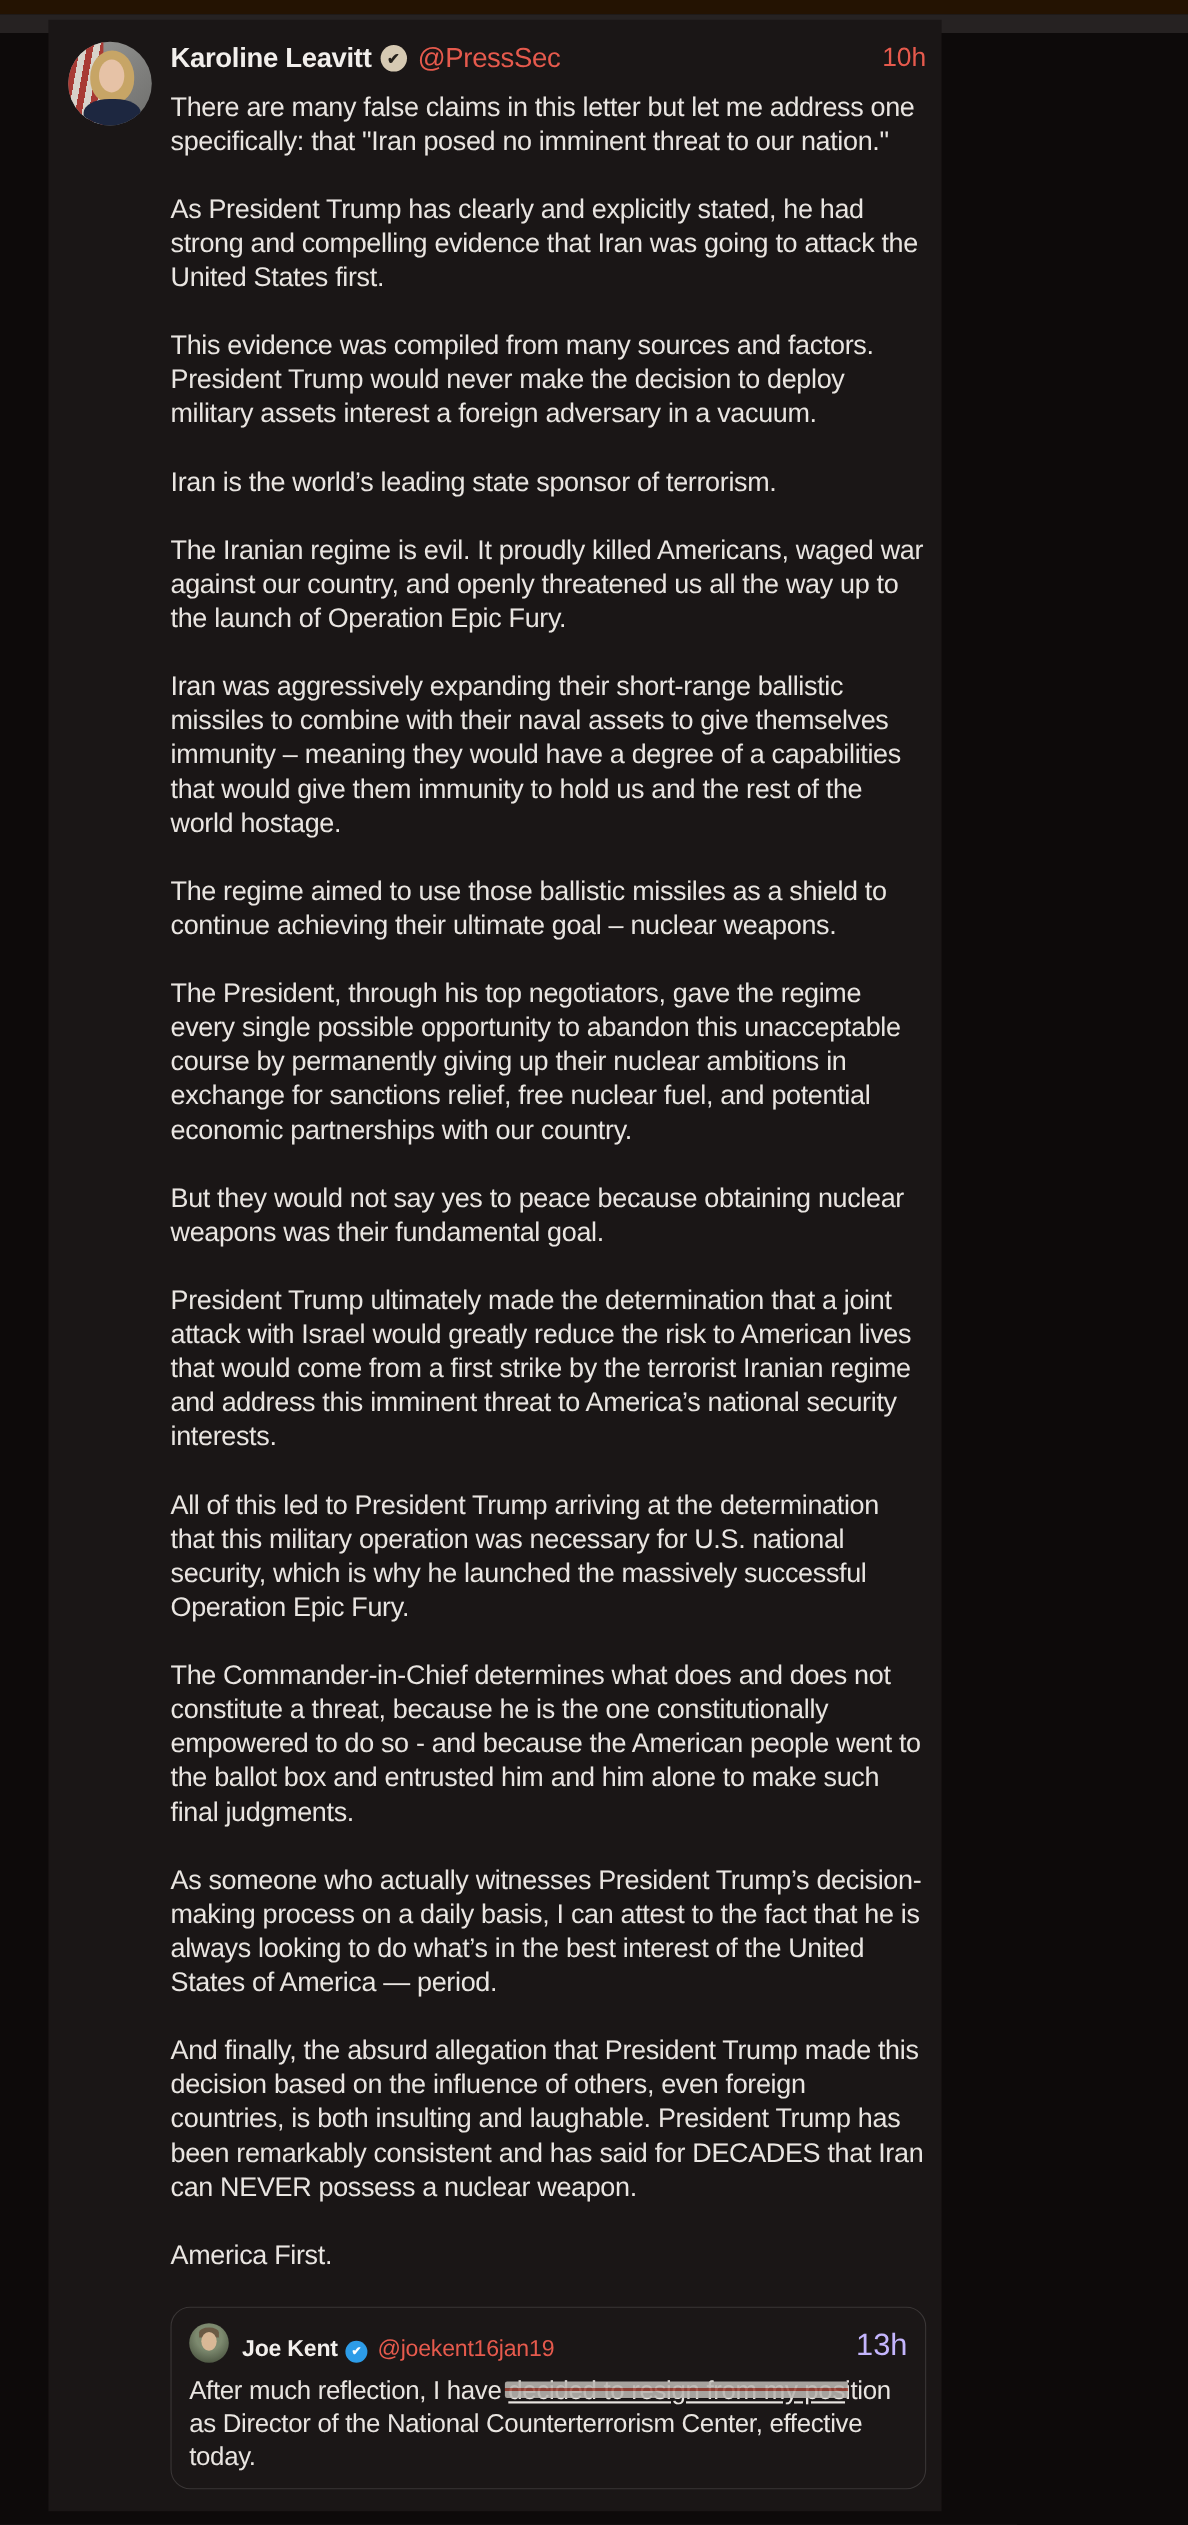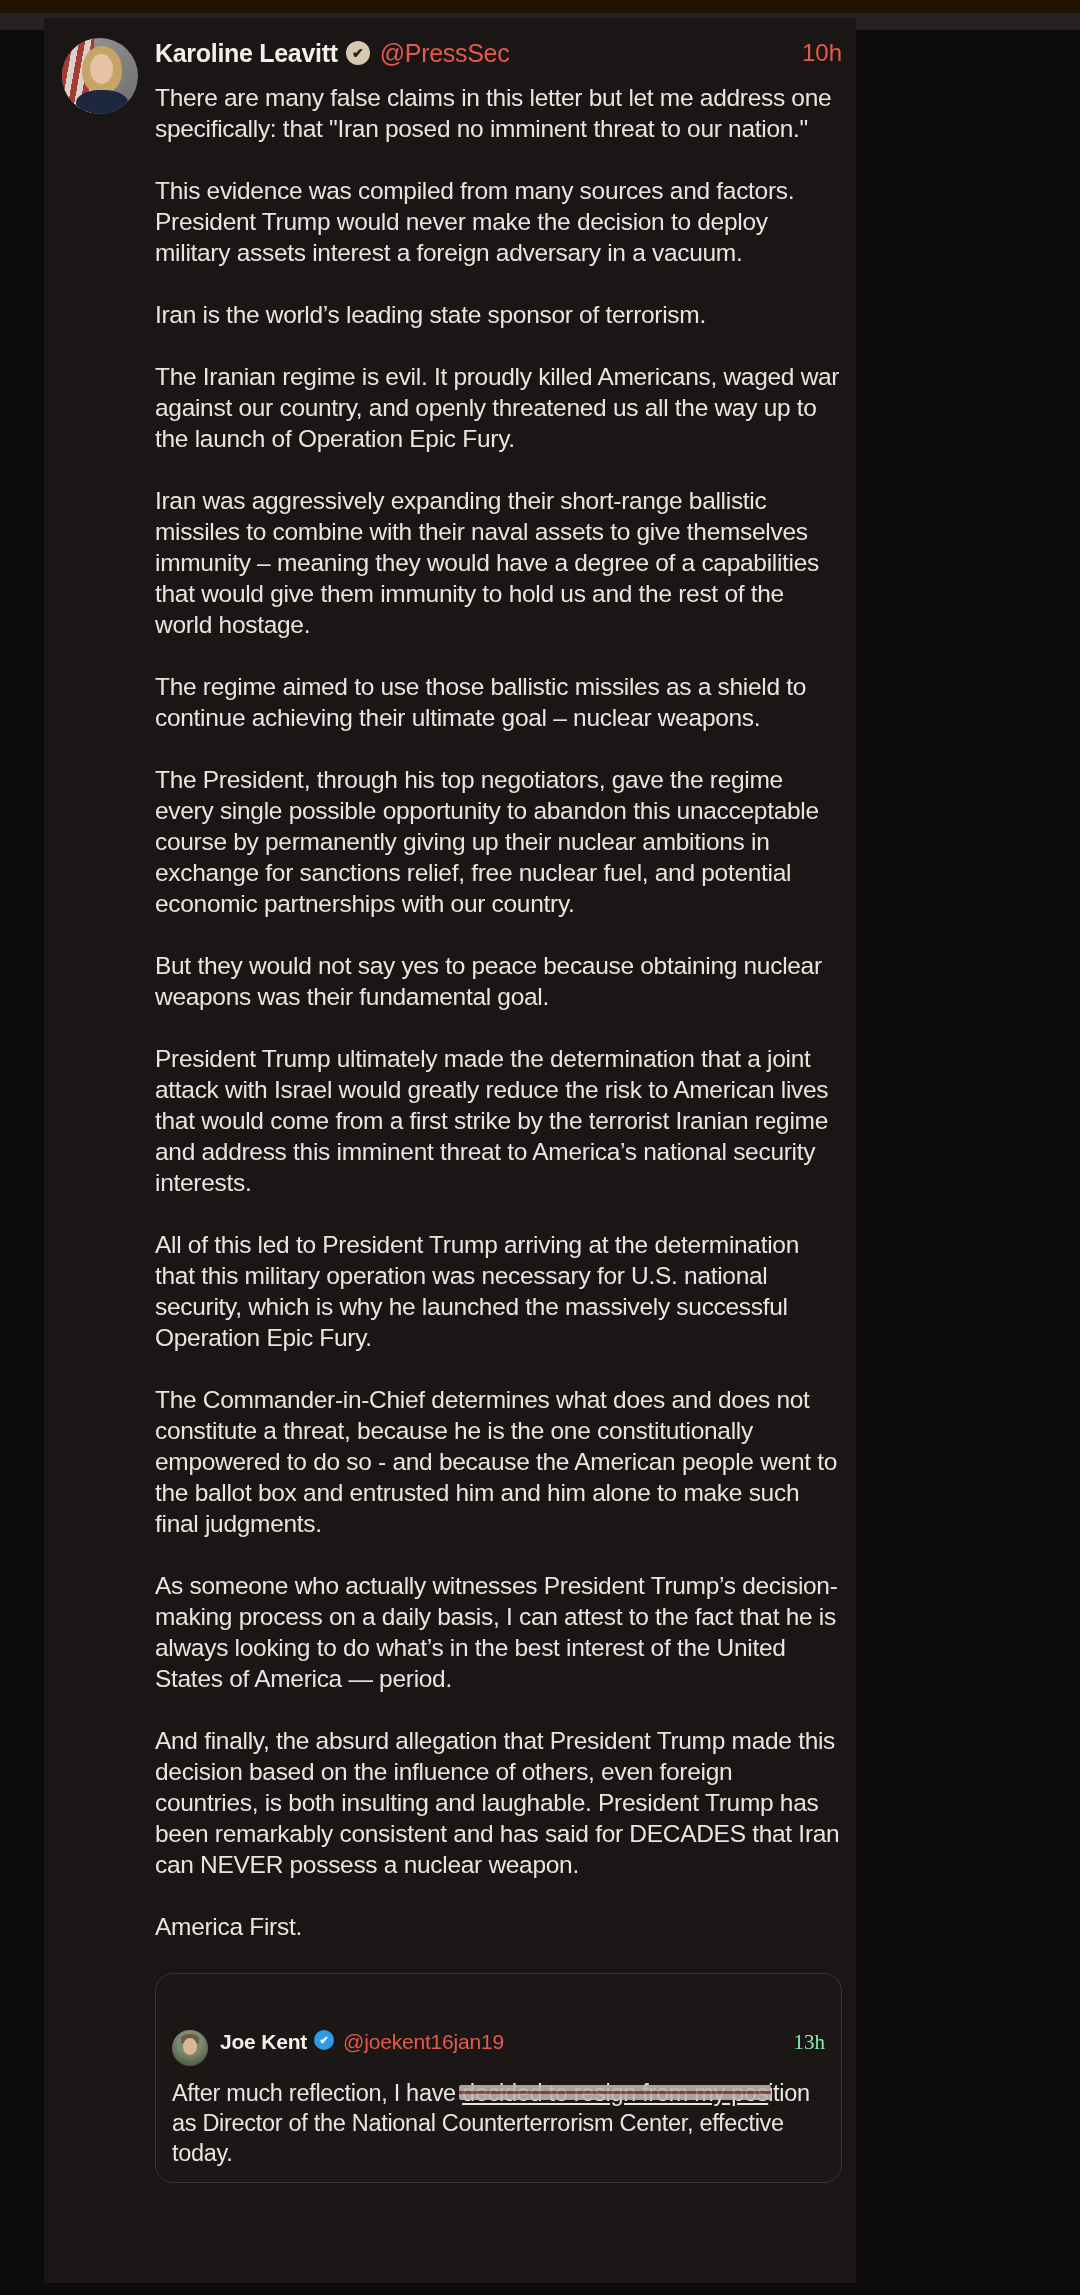--- a/index.html
+++ b/index.html
@@ -45,36 +45,36 @@
   .timestamp{margin-left:auto;font-size:24px;color:#e65a4d;}
 
   .tweet-body{margin-top:12px;font-size:24.5px;line-height:31px;letter-spacing:-0.3px;color:#e9e5e1;}
   .tweet-body p{margin:0 0 31px 0;}
 
   .quote-card{
     border:1px solid #3a3636;border-radius:18px;
     padding:12px 16px 14px 16px;margin-top:3px;
     background:#1b1717;
   }
-  .quote-header{display:flex;align-items:flex-start;height:38px;margin-top:44px;}
+  .quote-header{display:flex;align-items:flex-end;height:38px;}
   .quote-avatar{
     width:36px;height:36px;border-radius:50%;overflow:hidden;position:relative;flex-shrink:0;
     background:radial-gradient(circle at 50% 35%,#7d8a6f 0 40%,#49523f 85%);margin-right:12px;
   }
   .quote-avatar .q-face{position:absolute;left:11px;top:8px;width:14px;height:17px;border-radius:50%;background:#d9b896;}
   .quote-avatar .q-hair{position:absolute;left:9px;top:4px;width:18px;height:9px;border-radius:50% 50% 0 0;background:#6b5a44;}
   .quote-name{font-weight:bold;font-size:21px;color:#f2efec;letter-spacing:-0.2px;}
   .quote-badge{
     width:20px;height:20px;border-radius:50%;background:#2d9ce8;
     display:inline-flex;align-items:center;justify-content:center;
     margin:0 9px 0 7px;flex-shrink:0;
   }
   .quote-badge .check{color:#ffffff;font-size:11px;font-weight:bold;line-height:1;}
   .quote-handle{font-size:21px;color:#e65a4d;letter-spacing:-0.2px;}
-  .quote-time{margin-left:auto;font-size:21px;color:#86efac;font-family:Liberation Serif, serif;}
+  .quote-time{margin-left:auto;font-size:28px;color:#c4b5fd;}
   .quote-text{font-size:23.5px;line-height:30px;letter-spacing:-0.3px;color:#e9e5e1;margin-top:10px;}
   .struck{position:relative;white-space:nowrap;text-decoration:underline;}
   .struck::after{
     content:"";position:absolute;left:-3px;right:-3px;top:20%;height:58%;
     background:linear-gradient(to bottom,#bab6b1 0 40%,#9e4538 40% 60%,#bab6b1 60% 100%);
     opacity:0.88;border-radius:2px;
   }
 </style>
 </head>
 <body>
@@ -102,20 +102,21 @@
         <span class="display-name">Karoline Leavitt</span>
         <span class="verified-badge">
           <span class="check">✔</span>
         </span>
         <span class="handle">@PressSec</span>
         <span class="timestamp">10h</span>
       </div>
 
       <div class="tweet-body">
           <p>There are many false claims in this letter but let me address one specifically: that "Iran posed no imminent threat to our nation."</p>
+          <p>As President Trump has clearly and explicitly stated, he had strong and compelling evidence that Iran was going to attack the United States first.</p>
           <p>This evidence was compiled from many sources and factors. President Trump would never make the decision to deploy military assets interest a foreign adversary in a vacuum.</p>
           <p>Iran is the world’s leading state sponsor of terrorism.</p>
           <p>The Iranian regime is evil. It proudly killed Americans, waged war against our country, and openly threatened us all the way up to the launch of Operation Epic Fury.</p>
           <p>Iran was aggressively expanding their short-range ballistic missiles to combine with their naval assets to give themselves immunity – meaning they would have a degree of a capabilities that would give them immunity to hold us and the rest of the world hostage.</p>
           <p>The regime aimed to use those ballistic missiles as a shield to continue achieving their ultimate goal – nuclear weapons.</p>
           <p>The President, through his top negotiators, gave the regime every single possible opportunity to abandon this unacceptable course by permanently giving up their nuclear ambitions in exchange for sanctions relief, free nuclear fuel, and potential economic partnerships with our country.</p>
           <p>But they would not say yes to peace because obtaining nuclear weapons was their fundamental goal.</p>
           <p>President Trump ultimately made the determination that a joint attack with Israel would greatly reduce the risk to American lives that would come from a first strike by the terrorist Iranian regime and address this imminent threat to America’s national security interests.</p>
           <p>All of this led to President Trump arriving at the determination that this military operation was necessary for U.S. national security, which is why he launched the massively successful Operation Epic Fury.</p>
           <p>The Commander-in-Chief determines what does and does not constitute a threat, because he is the one constitutionally empowered to do so - and because the American people went to the ballot box and entrusted him and him alone to make such final judgments.</p>

